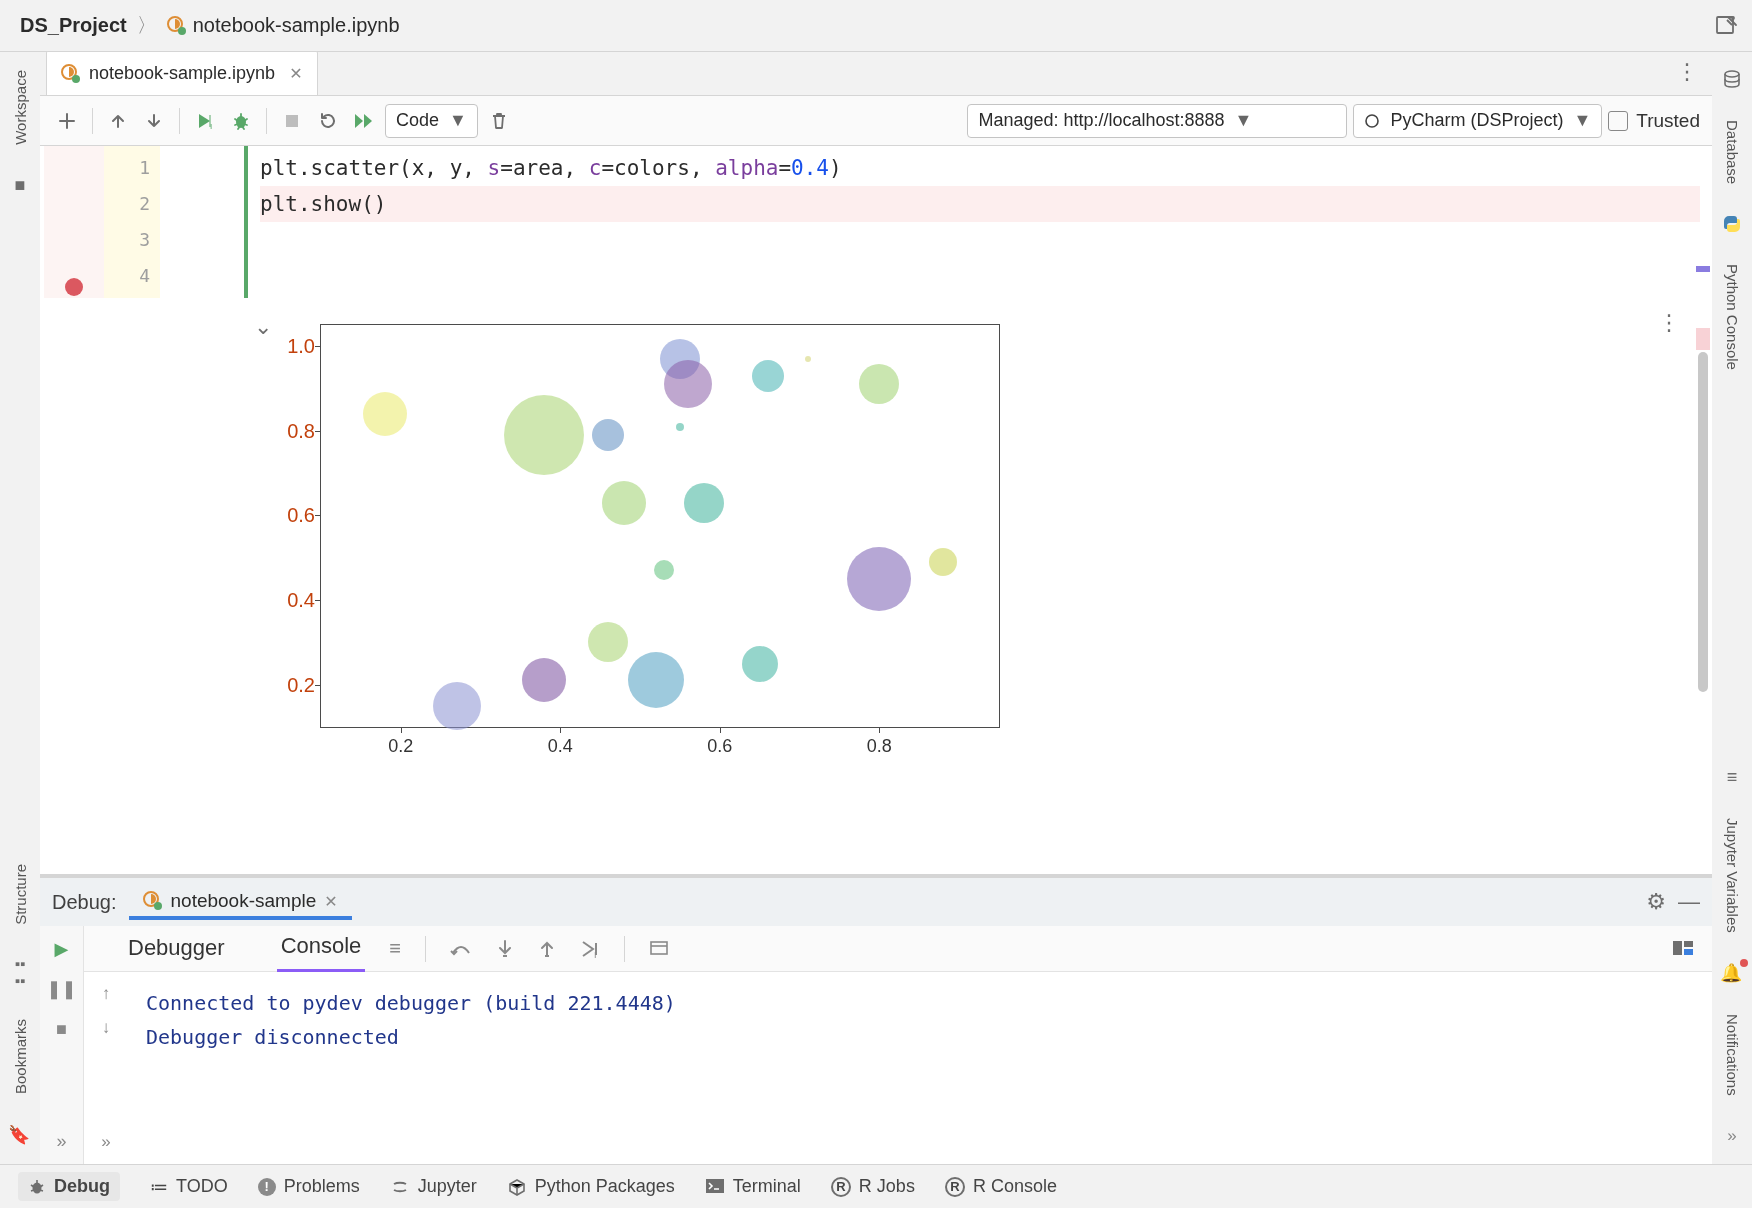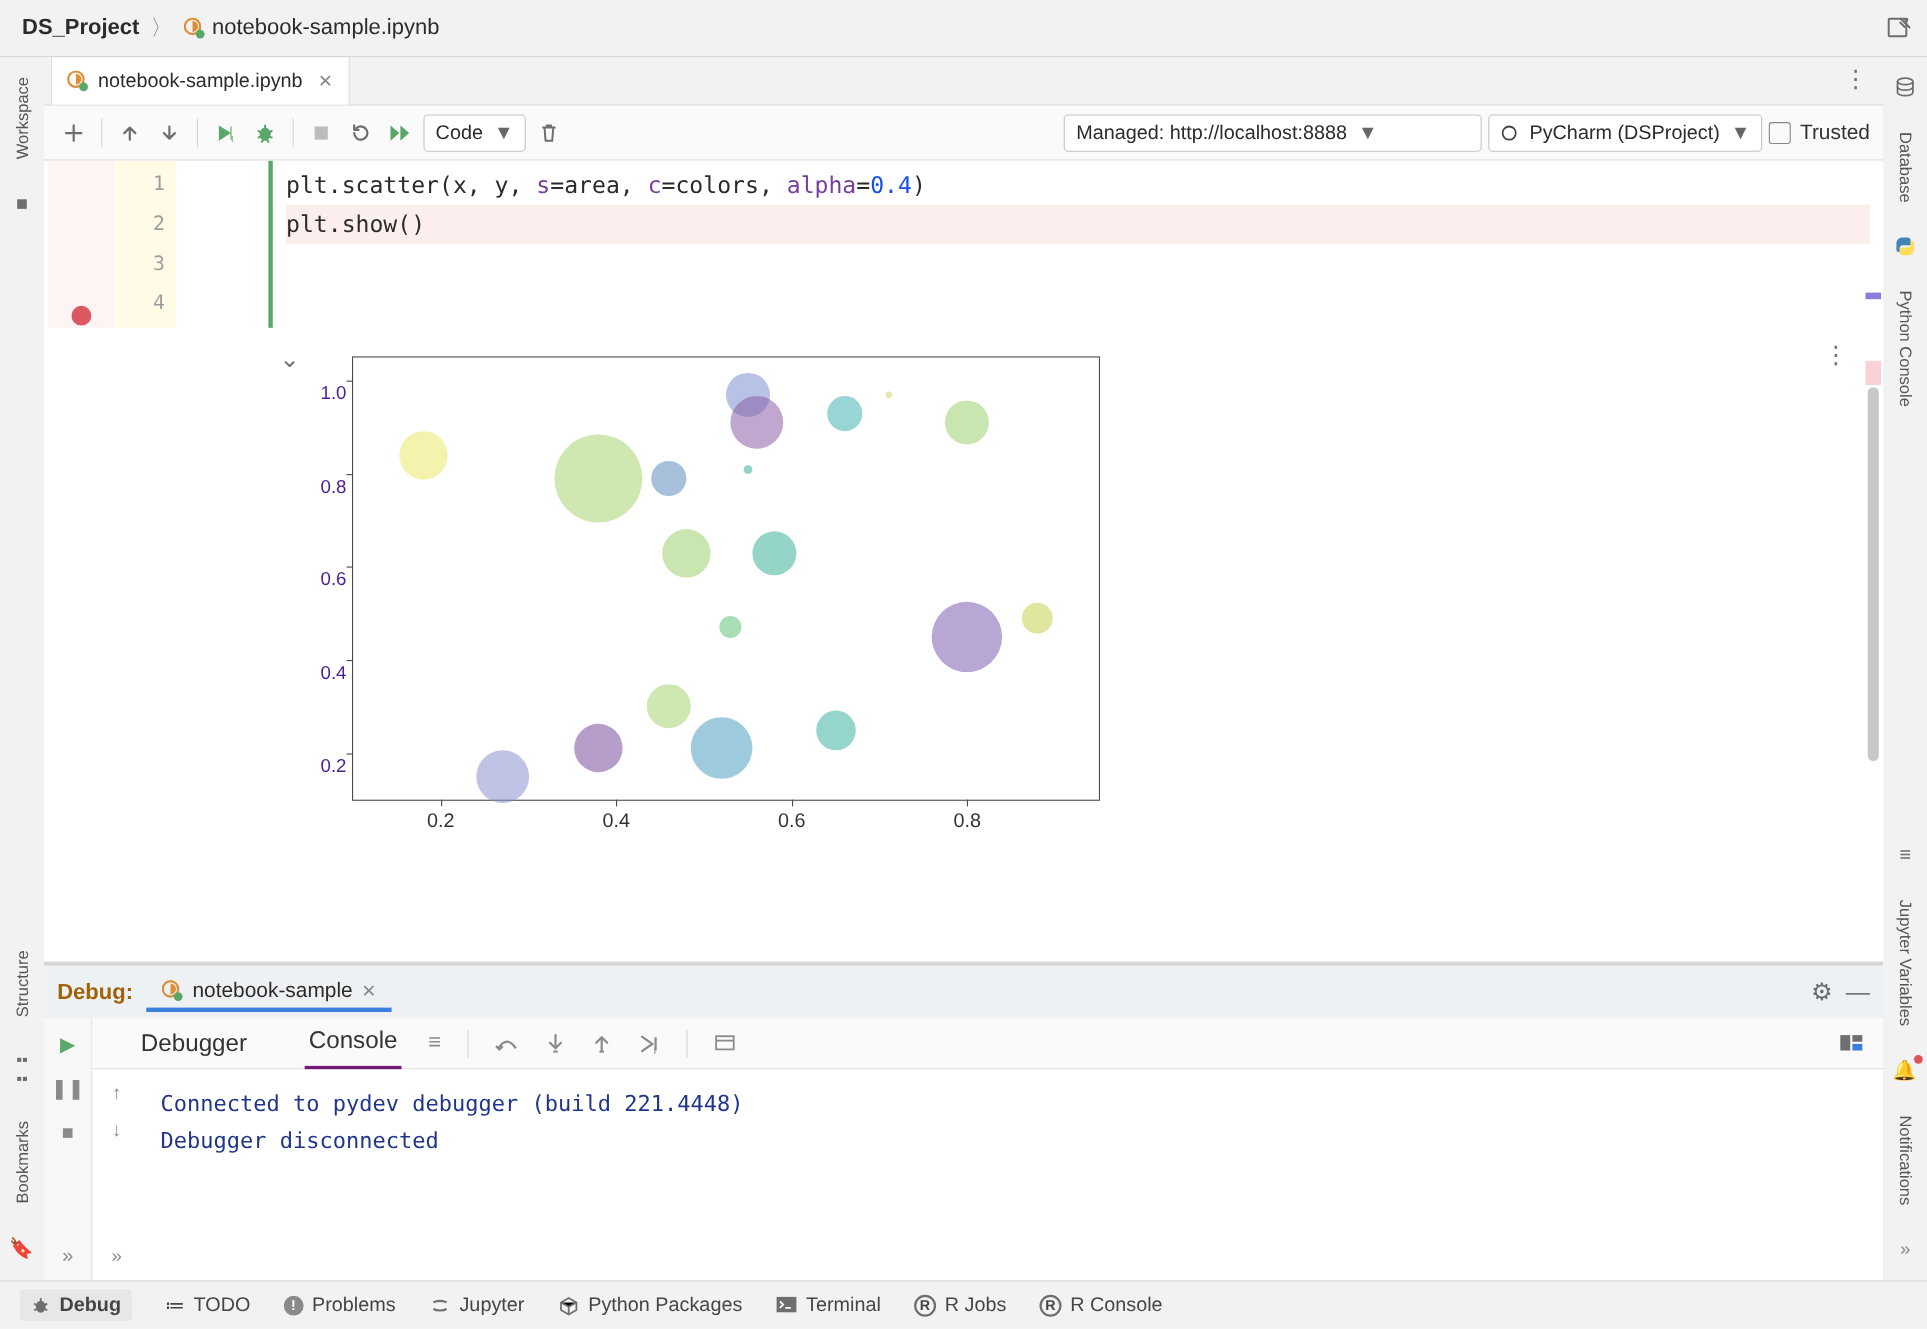--- a/index.html
+++ b/index.html
@@ -62,44 +62,44 @@
 .hl-num { color: #1750eb; }
 .hl-comment { color: #8c8c8c; font-style: italic; }
 .hl-kw { color: #7a3e9d; }
 .hl-paused { background: #fdeeee; display: inline-block; width: 100%; }
 .check-badge { position: absolute; right: 8px; top: 4px; width: 28px; height: 28px; background: #fff; border: 1px solid #d5d5d5; border-radius: 4px; display: flex; align-items: center; justify-content: center; color: #59a869; font-size: 18px;}
 
 
 .output-cell { display: flex; padding: 26px 12px 26px 200px; gap: 16px; position: relative;}
 .collapse-caret { position: absolute; left: 214px; top: 16px; color: #6e6e6e; font-size: 22px;}
 .plot-frame { margin-left: 80px; border: 1px solid #4b4b4b; width: 680px; height: 404px; position: relative; background: #fff; }
-.plot-ylabel { position: absolute; left: -52px; width: 46px; text-align: right; font-family: sans-serif; font-size: 17px; color: #4c1d95; margin-top: 13px; }
+.plot-ylabel { position: absolute; left: -52px; width: 46px; text-align: right; font-family: sans-serif; font-size: 20px; color: #c2410c; }
 .plot-xlabel { position: absolute; bottom: -30px; font-family: sans-serif; font-size: 18px; color: #333; transform: translateX(-50%);}
 .bubble { position: absolute; border-radius: 50%; opacity: 0.55; }
 .out-more { position: absolute; right: 30px; top: 12px; color: #6e6e6e; font-size: 22px; letter-spacing: 2px; writing-mode: horizontal-tb;}
 .editor-scrollbar { position:absolute; right:2px; top:46px; bottom:16px; width:14px;}
 .editor-scrollbar .sb-purple{position:absolute;left:0;right:0;height:6px;background:#8a7ce0;}
 .editor-scrollbar .sb-pink{position:absolute;left:0;right:0;height:22px;background:#f8d2d6;}
 .editor-scrollbar .sb-thumb{position:absolute;left:2px;right:2px;background:#c8c8c8;border-radius:6px;}
 
 
 .debug-panel { height: 290px; border-top: 4px solid #d5d5d5; display: flex; flex-direction: column; background: #fff;}
 .debug-header { height: 48px; background: #eef1f3; display: flex; align-items: center; padding: 0 12px; gap: 12px; }
-.debug-header .title { font-size: 20px; color: #a16207; font-weight: bold; }
+.debug-header .title { font-size: 20px; color: #404040; }
 .debug-run-tab { display: flex; align-items: center; gap: 8px; padding: 6px 14px 4px; font-size: 19px; color: #2b2b2b; border-bottom: 4px solid #3b7fde; position: relative; }
 .debug-run-tab .close-x { color: #888; font-size: 16px; }
 .debug-header-spacer { flex: 1; }
 .debug-header .gear, .debug-header .minus { color: #6e6e6e; font-size: 22px; cursor: pointer; }
 .debug-body { flex: 1; display: flex; min-height: 0;}
 .debug-left-rail { width: 44px; background: #f7f7f7; border-right: 1px solid #e3e3e3; display: flex; flex-direction: column; align-items: center; gap: 14px; padding: 10px 0; }
 .debug-left-rail .db-btn { width: 26px; height: 26px; display: flex; align-items: center; justify-content: center; color: #8a8a8a; font-size: 18px;}
 .debug-main { flex: 1; display: flex; flex-direction: column;}
 .debug-subtabs { height: 46px; display: flex; align-items: center; gap: 24px; padding: 0  16px; border-bottom: 1px solid #e3e3e3; background:#fafafa; }
 .debug-subtabs .subtab { font-size: 22px; color: #333; padding: 8px 4px 10px; cursor: pointer; margin-left: 24px; }
-.debug-subtabs .subtab.active { border-bottom: 3px solid #701a75; }
+.debug-subtabs .subtab.active { border-bottom: 3px solid #8b5cf6; }
 .debug-subtabs .sep { width: 1px; height: 26px; background: #d5d5d5; }
 .debug-subtabs .tb-btn { color: #8a8a8a; font-size: 20px; }
 .debug-console { flex: 1; display: flex; }
 .debug-console-rail { width:44px; display:flex; flex-direction:column; align-items:center; gap:14px; padding:12px 0; color:#8a8a8a;}
 .debug-console-text { flex: 1; padding: 14px 18px; font-family: Menlo, Consolas, monospace; font-size: 20px; line-height: 34px; color: #21368b; white-space: pre; overflow: auto;}
 .debug-layout-btn { margin-left: auto; color:#6e6e6e; display:flex; gap:2px;}
 
 
 .status-bar { height: 44px; background: #f2f2f2; border-top: 1px solid #d5d5d5; display: flex; align-items: center; gap: 30px; padding: 0 18px; font-size: 18px; color: #454545;}
 .status-item { display: flex; align-items: center; gap: 8px; cursor: pointer;}

